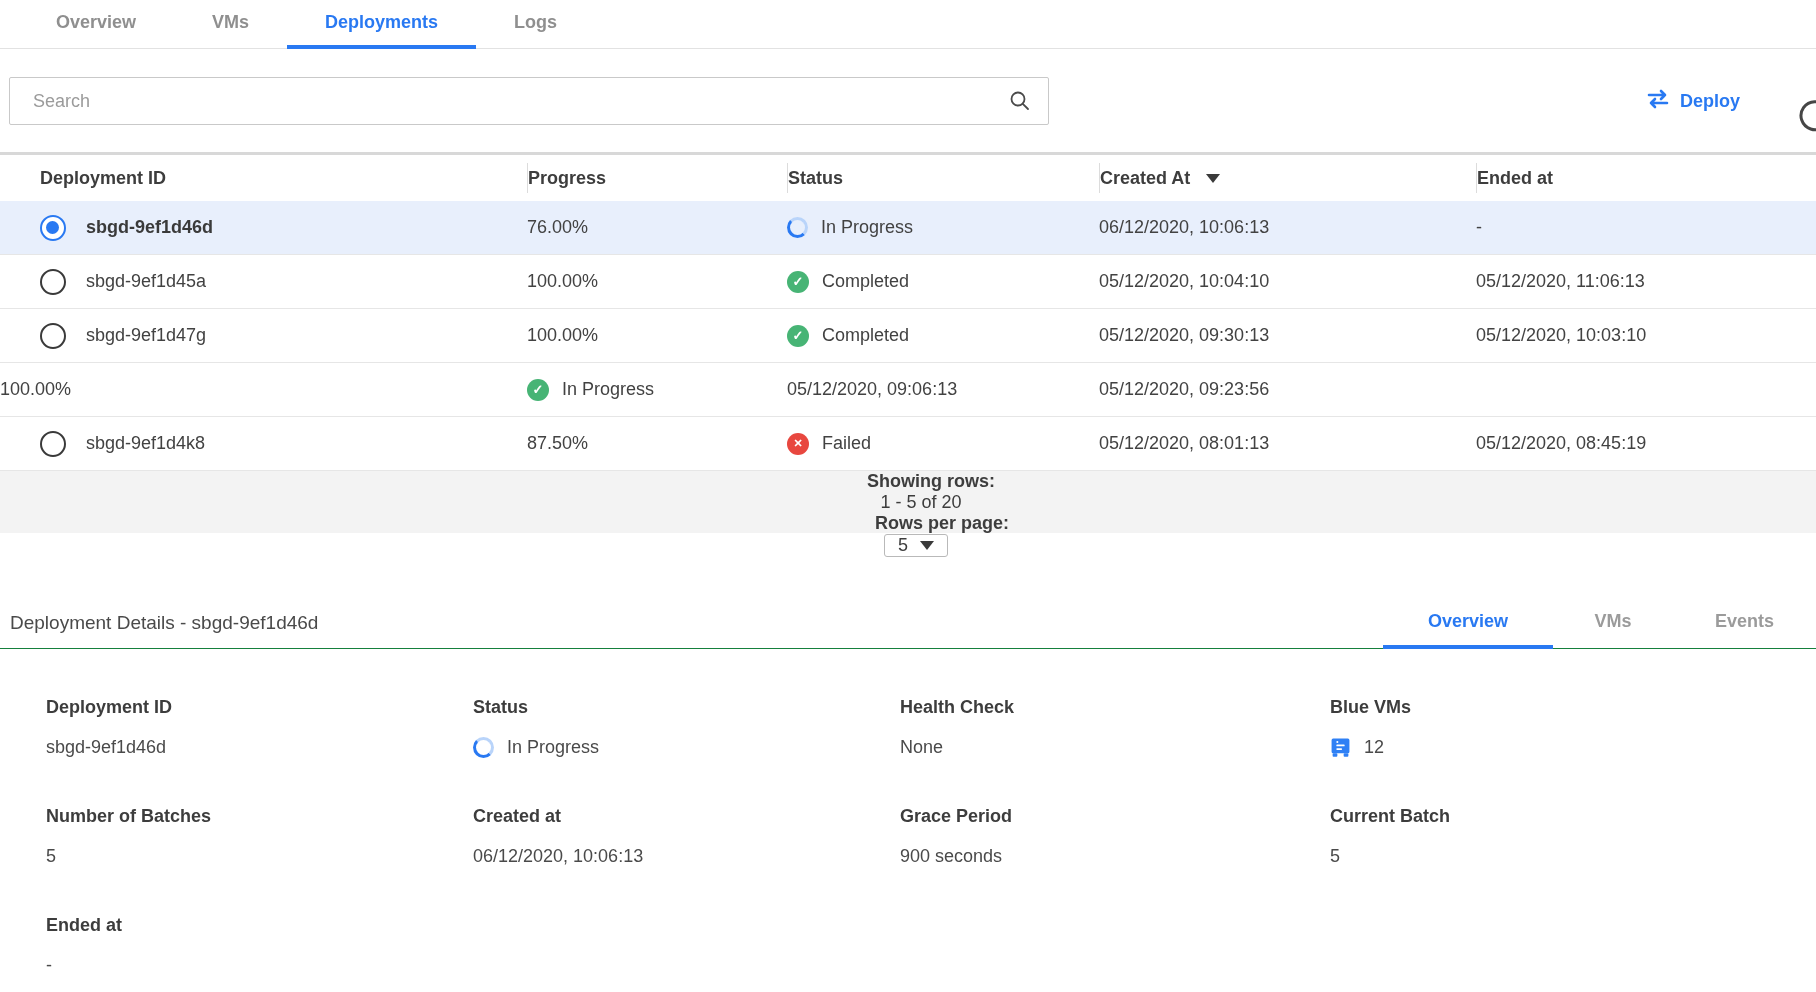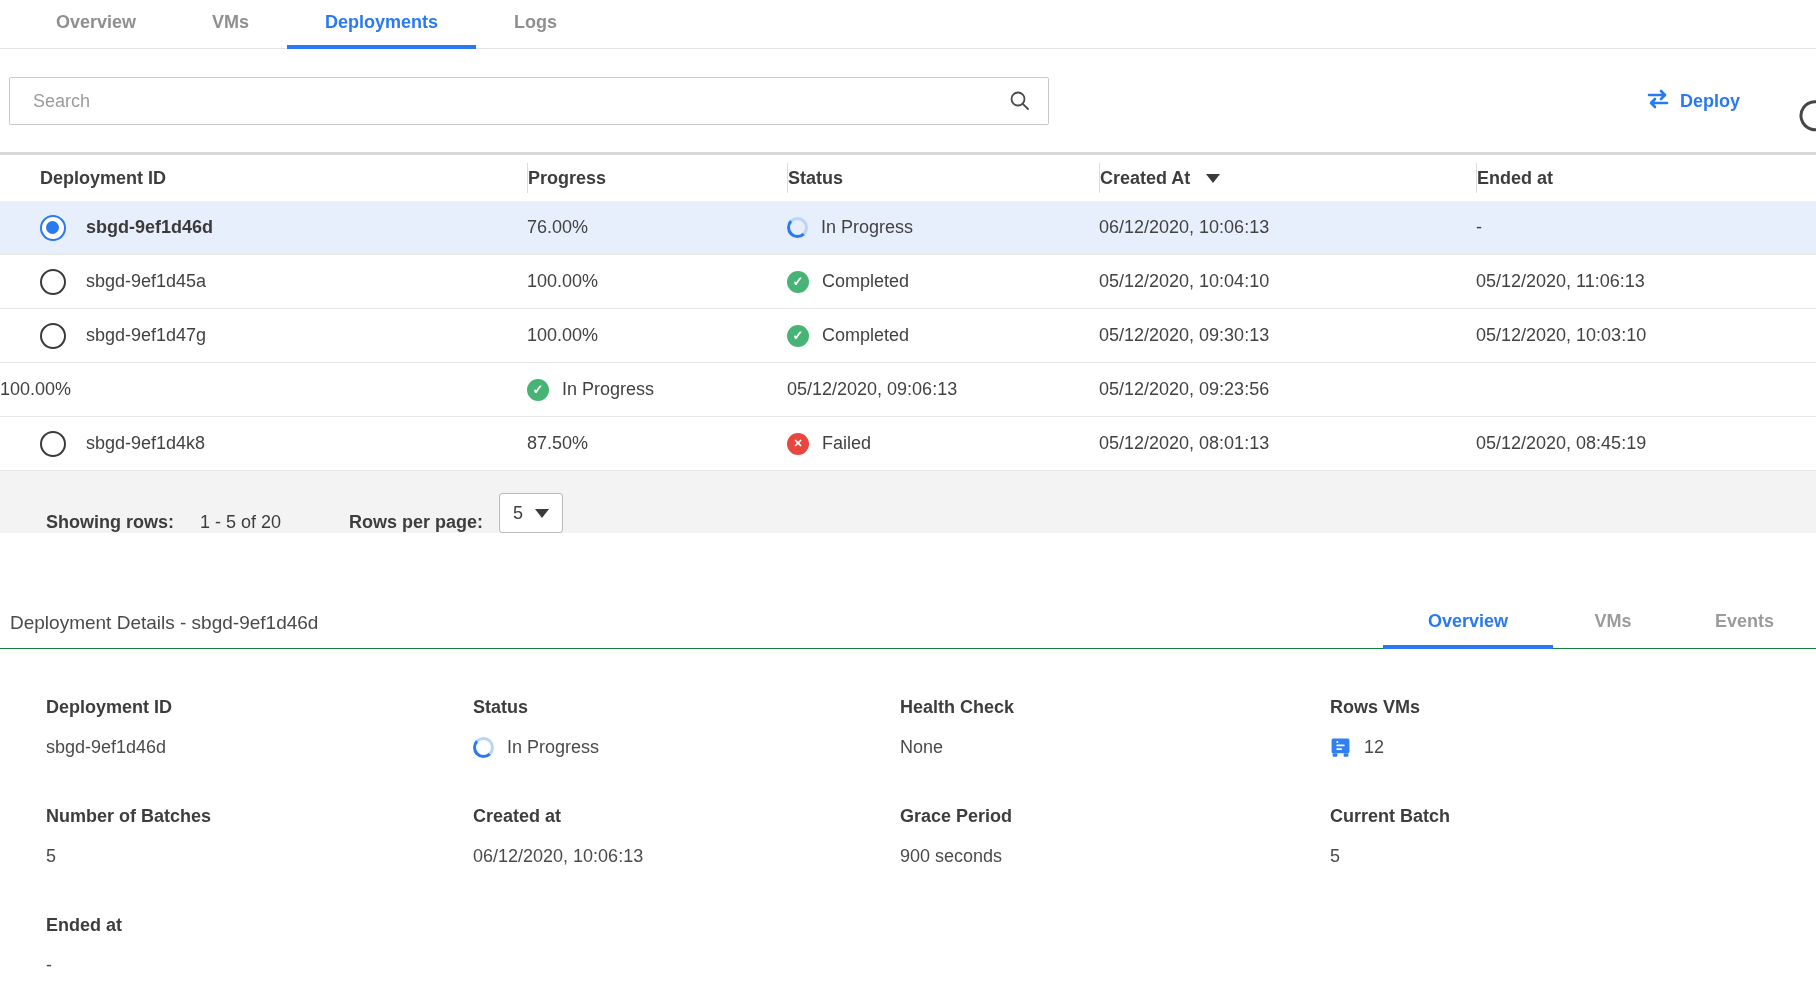--- a/index.html
+++ b/index.html
@@ -48,21 +48,21 @@
   .status-icon { width:22px; height:22px; border-radius:50%; flex:0 0 auto;
     display:flex; align-items:center; justify-content:center; color:#fff; font-size:13px; font-weight:700; }
   .status-icon[data-icon="spinner"] { background:transparent; border:3.5px solid #b9d4fa;
     border-left-color:#2979f2; border-bottom-color:#2979f2; width:21px; height:21px; }
   .status-icon[data-icon="check"] { background:#47b475; }
   .status-icon[data-icon="check"]::after { content:"\2713"; }
   .status-icon[data-icon="failed"] { background:#e8473f; }
   .status-icon[data-icon="failed"]::after { content:"\2715"; font-size:11px; }
 
   
-  .tfoot { display:flex; align-items:flex-end; height:62px; background:#f3f3f3; font-size:18px; color:#3d3d3d; }
+  .tfoot { display:flex; align-items:center; height:62px; background:#f3f3f3; font-size:18px; color:#3d3d3d;flex-direction:column; }
   .tfoot .bold { font-weight:700; }
   .f-showing-label { margin-left:46px; }
   .f-showing-val { margin-left:26px; }
   .f-rpp-label { margin-left:68px; }
   .rpp-select { margin-left:16px; width:64px; height:40px; background:#fff; border:1px solid #b9b9b9;
     border-radius:3px; display:flex; align-items:center; justify-content:center; gap:12px; cursor:pointer; }
   .dd-arrow { width:0; height:0; border-left:7px solid transparent; border-right:7px solid transparent;
     border-top:9px solid #3a3a3a; }
   .f-right { margin-left:auto; display:flex; align-items:center; margin-right:30px; }
   .page-input { width:48px; height:40px; border:1px solid #c0c0c0; border-radius:3px; text-align:center;
@@ -245,21 +245,21 @@
         <span>In Progress</span>
       </div>
     </div>
 
     <div class="dcell">
       <div class="dlabel">Health Check</div>
       <div class="dvalue">None</div>
     </div>
 
     <div class="dcell">
-      <div class="dlabel">Rows VMs</div>
+      <div class="dlabel">Blue VMs</div>
       <div class="dvalue">
         <span class="vm-ic">
           <svg width="21" height="21" viewBox="0 0 20 20">
             <path fill="#2f80f5" d="M3 1.5 h14 a1.5 1.5 0 0 1 1.5 1.5 v11 a1.5 1.5 0 0 1 -1.5 1.5 h-14 a1.5 1.5 0 0 1 -1.5 -1.5 v-11 a1.5 1.5 0 0 1 1.5 -1.5 z"></path>
             <rect fill="#2f80f5" x="2.5" y="15.5" width="4.5" height="3.2" rx="0.8"></rect>
             <rect fill="#2f80f5" x="13" y="15.5" width="4.5" height="3.2" rx="0.8"></rect>
             <rect fill="#fff" x="6" y="7.2" width="8" height="1.7" rx="0.8"></rect>
             <rect fill="#fff" x="6" y="10.6" width="5.5" height="1.7" rx="0.8"></rect>
             <circle fill="#fff" cx="7" cy="4.7" r="1"></circle>
           </svg>

